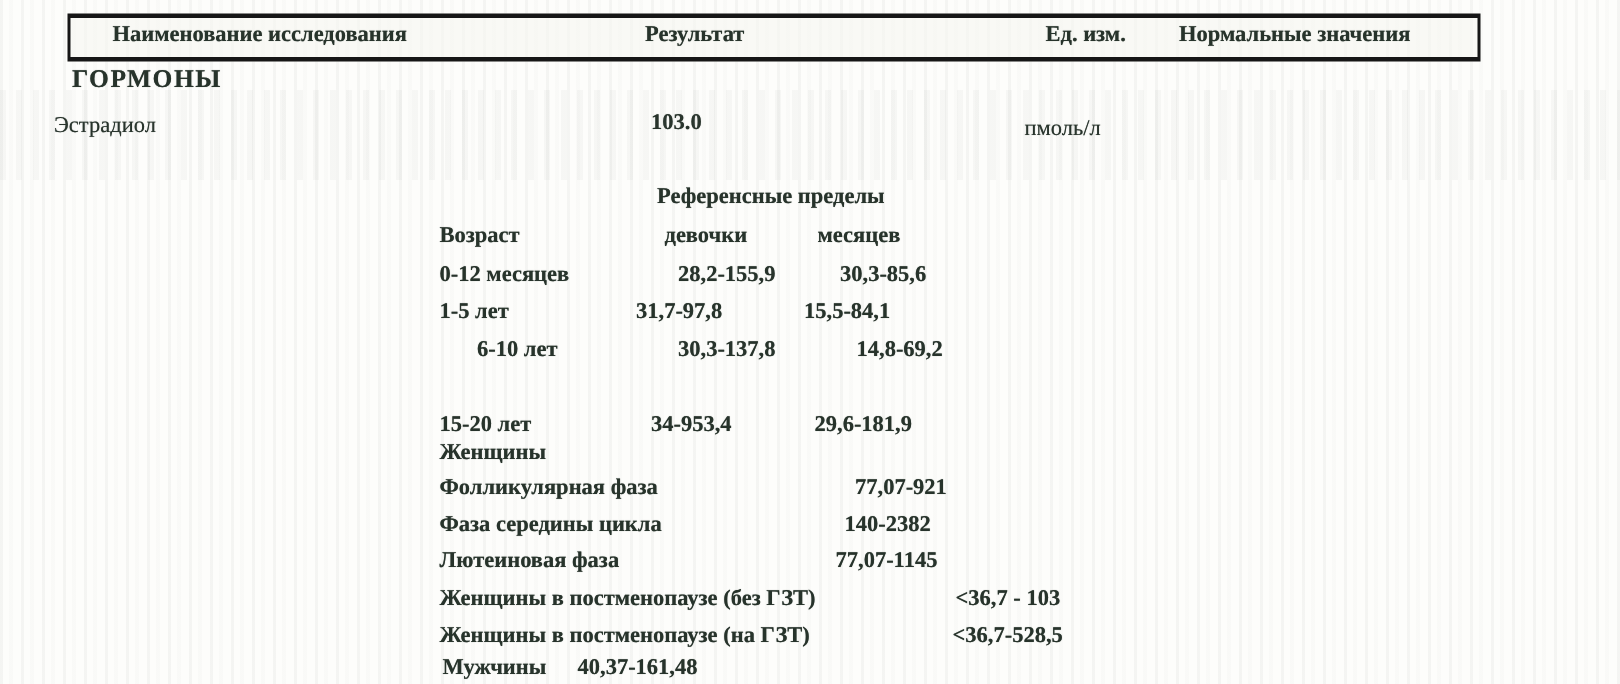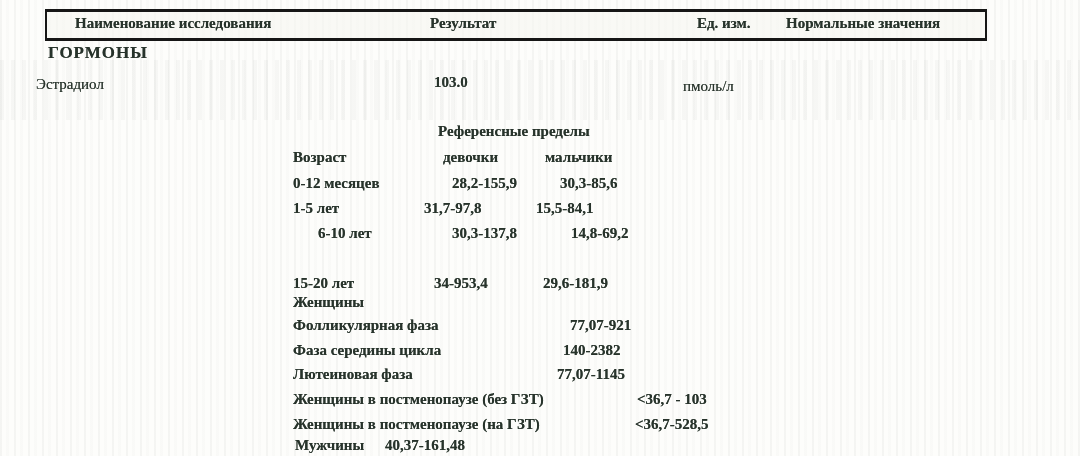--- a/index.html
+++ b/index.html
@@ -98,21 +98,21 @@
 
   <div class="abs txt row-name">Эстрадиол</div>
   <div class="abs txt b row-result">103.0</div>
   <div class="abs txt row-units">пмоль/л</div>
 
   <div class="abs txt b ref-title">Референсные пределы</div>
 
   <div class="abs ref-colhdr">
     <span class="txt b ch-age">Возраст</span>
     <span class="txt b ch-girls">девочки</span>
-    <span class="txt b ch-boys">мальчики</span>
+    <span class="txt b ch-boys">месяцев</span>
   </div>
 
   <div class="age-row ar0">
     <span class="c-age">0-12 месяцев</span>
     <span class="c-girls">28,2-155,9</span>
     <span class="c-boys">30,3-85,6</span>
   </div>
   <div class="age-row ar1">
     <span class="c-age">1-5 лет</span>
     <span class="c-girls">31,7-97,8</span>

